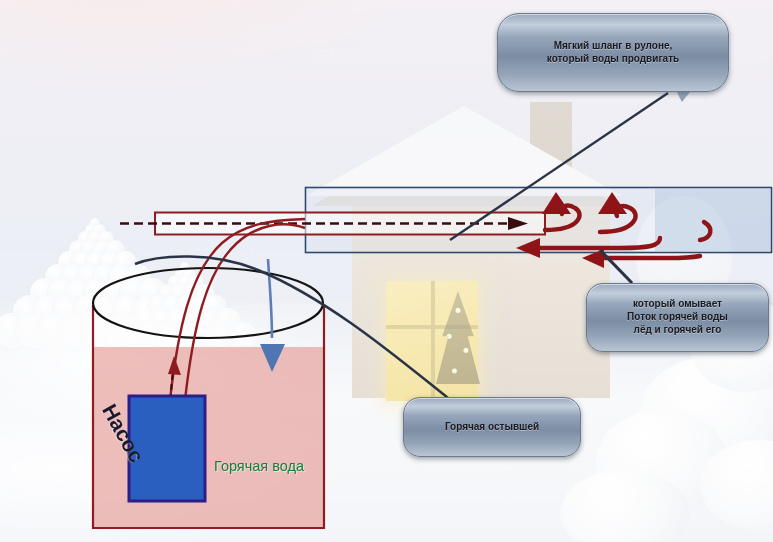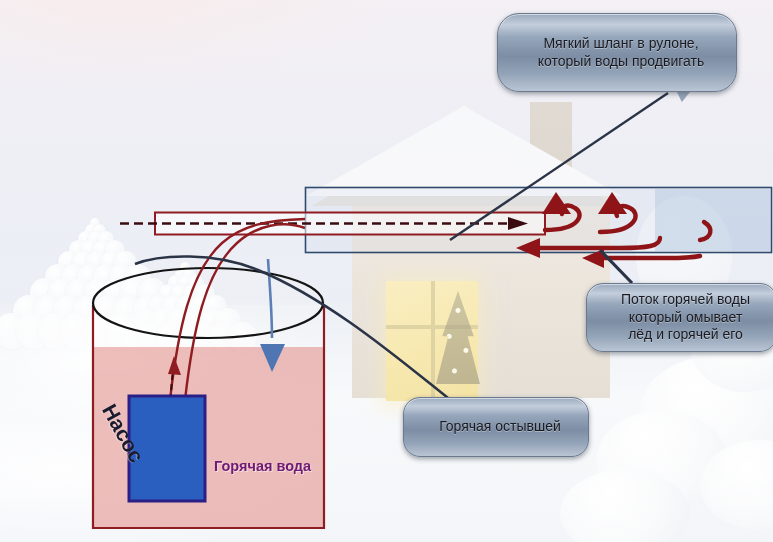--- a/index.html
+++ b/index.html
@@ -113,38 +113,37 @@
   
   #pump-label{
     position:absolute;left:118px;top:400px;
     font-size:21px;font-weight:bold;color:#1b1b2e;
     transform:rotate(61deg);transform-origin:left top;
     text-shadow:0 1px 1px rgba(255,255,255,.45);
   }
   
   #hot-label{
     position:absolute;left:214px;top:458px;
-    font-size:14.5px;font-weight:bold;color:#701a75;
+    font-size:14.5px;font-weight:normal;color:#15803d;
     text-shadow:1px 1px 0 rgba(255,255,255,.5);
   }
 
   
   .bubble{
     position:absolute;
     border-radius:20px;
     background:
       linear-gradient(180deg,#9aa9bd 0%,#c3cedc 14%,#96a6bb 30%,#7c8da4 55%,#94a4b8 78%,#b9c5d4 100%);
     border:1px solid #6b7a8e;
     box-shadow:0 2px 5px rgba(40,50,65,.45), inset 0 1px 0 rgba(255,255,255,.55);
     color:#1a1a20;
-    font-size:14px;font-weight:normal;line-height:1.28;
+    font-size:10px;font-weight:bold;line-height:1.28;
     text-align:center;
     display:flex;align-items:center;justify-content:center;
     text-shadow:0 1px 0 rgba(255,255,255,.35);
-    padding-left:8px;
   }
   .bubble .inner{padding:0 8px;}
   .bubble .ln{display:block;white-space:nowrap;}
 
   #bubble-hose{left:497px;top:13px;width:230px;height:77px;border-radius:22px;}
   #bubble-flow{left:586px;top:283px;width:181px;height:67px;border-radius:17px;}
   #bubble-return{left:403px;top:397px;width:176px;height:58px;border-radius:17px;}
 
   
   .tail{position:absolute;}
@@ -331,22 +330,22 @@
 
   <div class="bubble" id="bubble-hose">
     <span class="inner">
       <span class="ln">Мягкий шланг в рулоне,</span>
       <span class="ln">который воды продвигать</span>
     </span>
   </div>
 
   <div class="bubble" id="bubble-flow">
     <span class="inner">
+      <span class="ln">который омывает</span>
       <span class="ln">Поток горячей воды</span>
-      <span class="ln">который омывает</span>
       <span class="ln">лёд и горячей его</span>
     </span>
   </div>
 
   <div class="bubble" id="bubble-return">
     <span class="inner">
       <span class="ln">Горячая остывшей</span>
     </span>
   </div>
 

